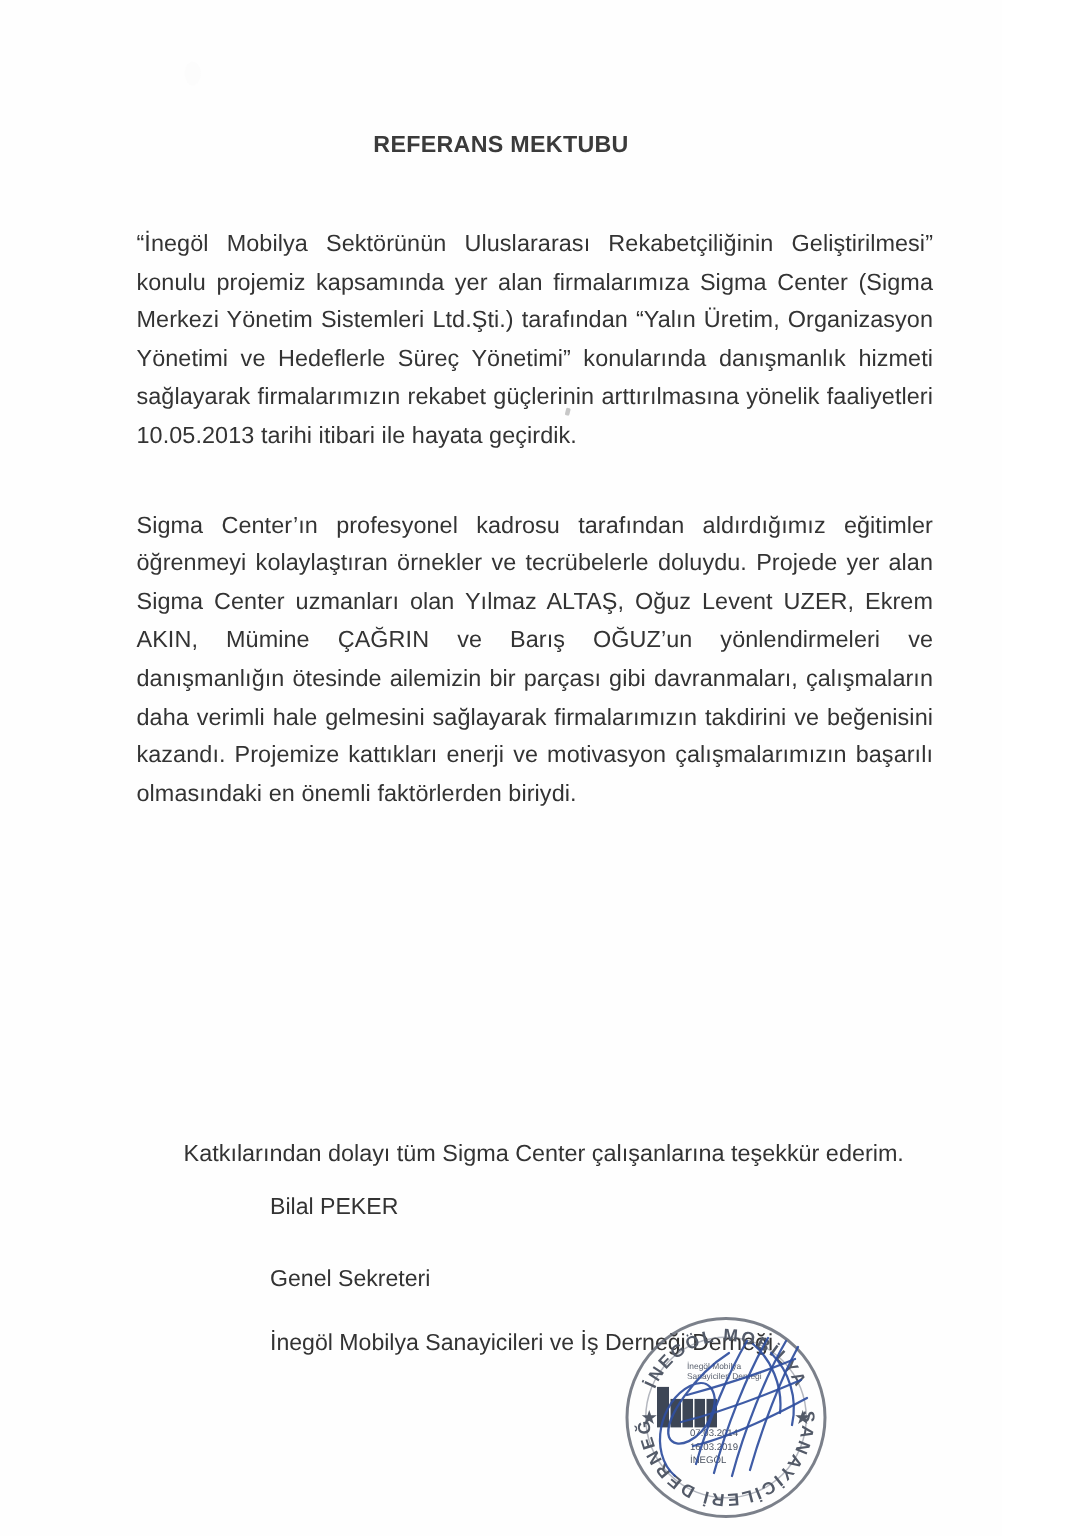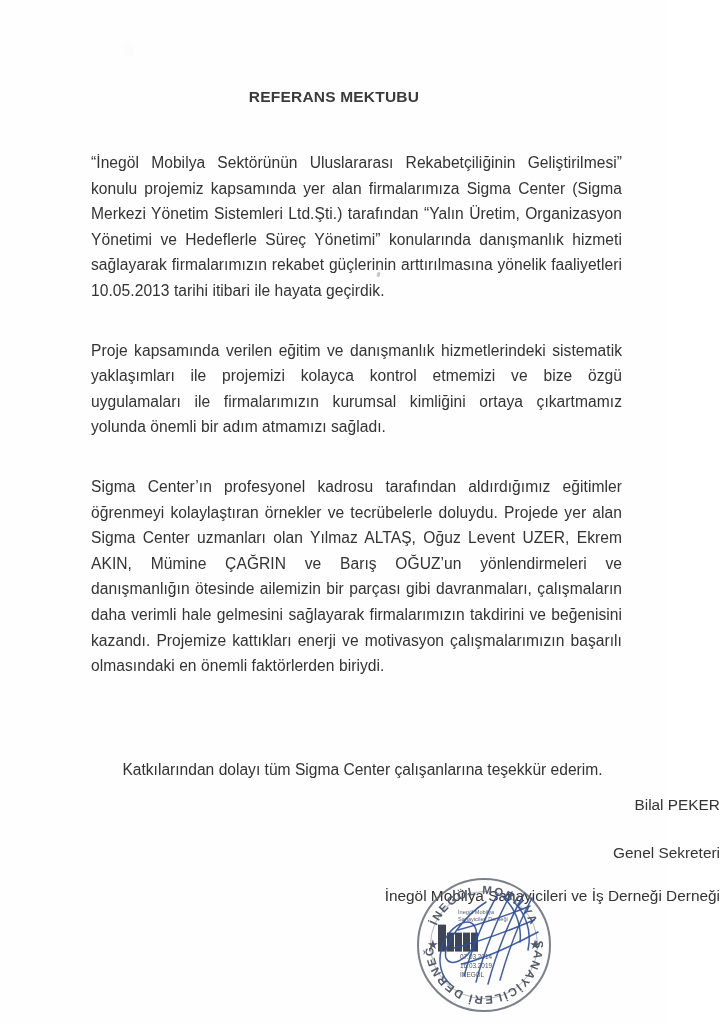--- a/index.html
+++ b/index.html
@@ -86,21 +86,21 @@
     line-height: 25.6px;
     color: #333333;
     text-align: center;
   }
 
   .signature {
     position: absolute;
     left: 180px;
     width: 540px;
     top: 792px;
-    text-align: right;
+    text-align: left;
     font-size: 15.4px;
     line-height: 25.6px;
     color: #333333;
   }
   .sig-name { margin-bottom: 22px; }
   .sig-role { margin-bottom: 18px; }
   .sig-org  { }
 
   
   .seal-wrap {
@@ -226,21 +226,20 @@
 <body>
 
 <div class="page">
 
   <div class="scan-speck"></div>
 
   <div class="doc-title">REFERANS MEKTUBU</div>
 
   <div class="body-block">
     <p class="para">“İnegöl Mobilya Sektörünün Uluslararası Rekabetçiliğinin Geliştirilmesi” konulu projemiz kapsamında yer alan firmalarımıza Sigma Center (Sigma Merkezi Yönetim Sistemleri Ltd.Şti.) tarafından “Yalın Üretim, Organizasyon Yönetimi ve Hedeflerle Süreç Yönetimi” konularında danışmanlık hizmeti sağlayarak firmalarımızın rekabet güçlerinin arttırılmasına yönelik faaliyetleri 10.05.2013 tarihi itibari ile hayata geçirdik.</p>
-    <p class="para">Proje kapsamında verilen eğitim ve danışmanlık hizmetlerindeki sistematik yaklaşımları ile projemizi kolayca kontrol etmemizi ve bize özgü uygulamaları ile firmalarımızın kurumsal kimliğini ortaya çıkartmamız yolunda önemli bir adım atmamızı sağladı.</p>
     <p class="para">Sigma Center’ın profesyonel kadrosu tarafından aldırdığımız eğitimler öğrenmeyi kolaylaştıran örnekler ve tecrübelerle doluydu. Projede yer alan Sigma Center uzmanları olan Yılmaz ALTAŞ, Oğuz Levent UZER, Ekrem AKIN, Mümine ÇAĞRIN ve Barış OĞUZ’un yönlendirmeleri ve danışmanlığın ötesinde ailemizin bir parçası gibi davranmaları, çalışmaların daha verimli hale gelmesini sağlayarak firmalarımızın takdirini ve beğenisini kazandı. Projemize kattıkları enerji ve motivasyon çalışmalarımızın başarılı olmasındaki en önemli faktörlerden biriydi.</p>
   </div>
 
   <div class="stray-mark"></div>
 
   <div class="closing">Katkılarından dolayı tüm Sigma Center çalışanlarına teşekkür ederim.</div>
 
   <div class="signature">
     <div class="sig-name">Bilal PEKER</div>
     <div class="sig-role">Genel Sekreteri</div>

